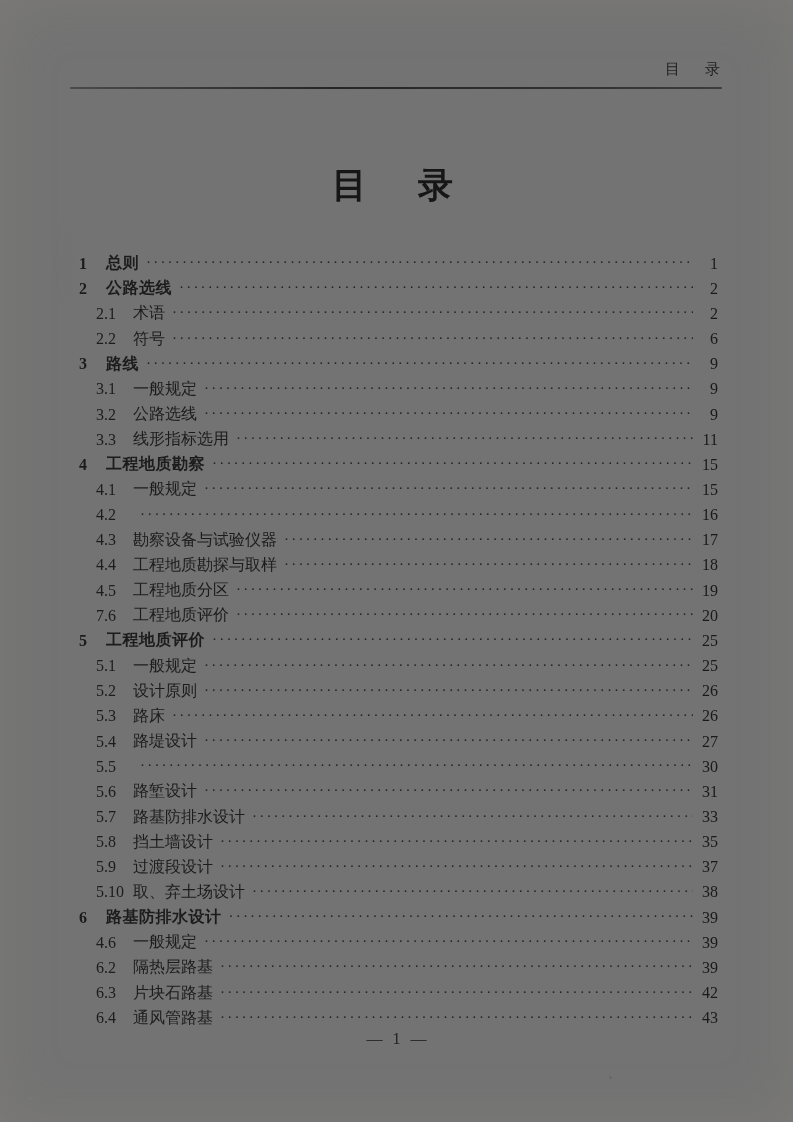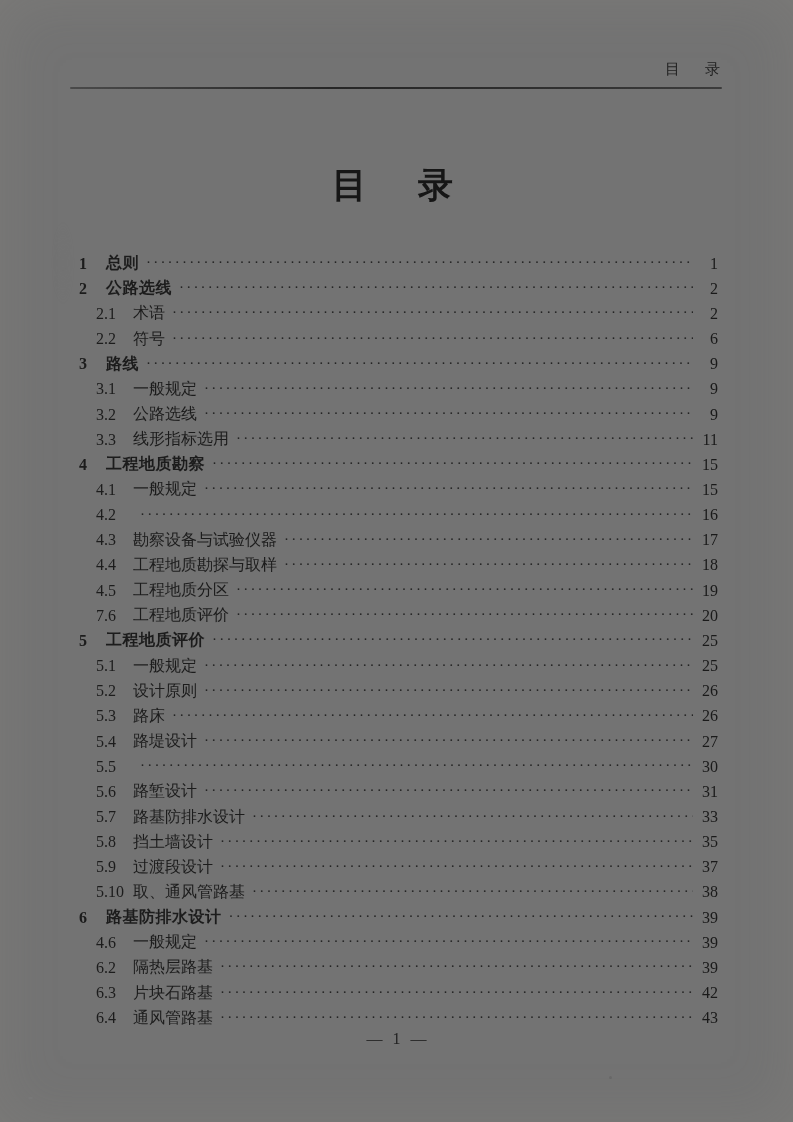--- a/index.html
+++ b/index.html
@@ -282,21 +282,21 @@
         <span class="pagenum">35</span>
       </div>
       <div class="toc-row level2">
         <span class="num">5.9</span>
         <span class="title">过渡段设计</span>
         <span class="dots">································································································································································</span>
         <span class="pagenum">37</span>
       </div>
       <div class="toc-row level2">
         <span class="num">5.10</span>
-        <span class="title">取、通风管路基</span>
+        <span class="title">取、弃土场设计</span>
         <span class="dots">································································································································································</span>
         <span class="pagenum">38</span>
       </div>
       <div class="toc-row level1">
         <span class="num">6</span>
         <span class="title">路基防排水设计</span>
         <span class="dots">································································································································································</span>
         <span class="pagenum">39</span>
       </div>
       <div class="toc-row level2">

